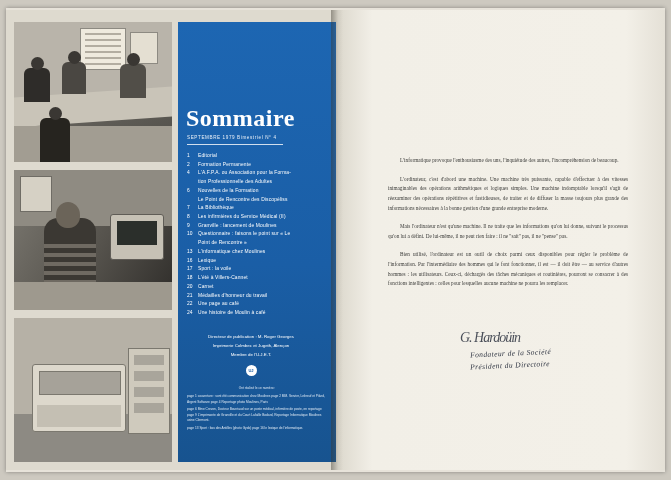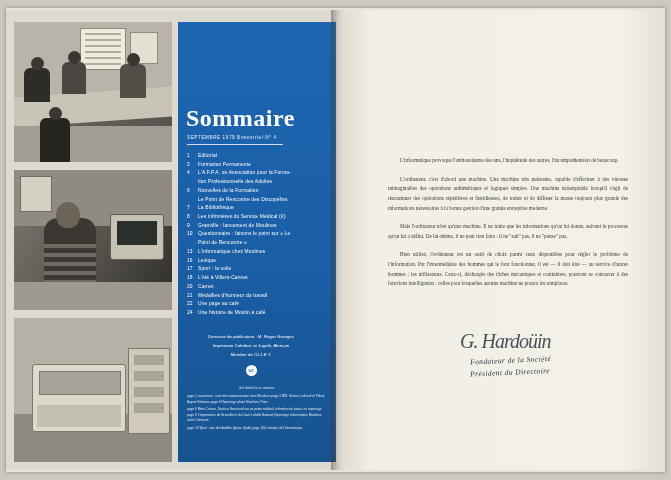--- a/index.html
+++ b/index.html
@@ -203,21 +203,21 @@
   .signature {
     position: absolute;
     left: 120px;
     top: 320px;
     width: 170px;
     color: #2d3340;
   }
   .sig-scribble {
     font-family: "Liberation Serif", serif;
     font-style: italic;
-    font-size: 20px;
+    font-size: 14px;
     letter-spacing: -1px;
     transform: rotate(-4deg) skewX(-12px);
     opacity: 0.85;
   }
   .sig-line {
     font-family: "Liberation Serif", serif;
     font-style: italic;
     font-size: 7.5px;
     letter-spacing: 0.4px;
     transform: rotate(-2.5deg);

